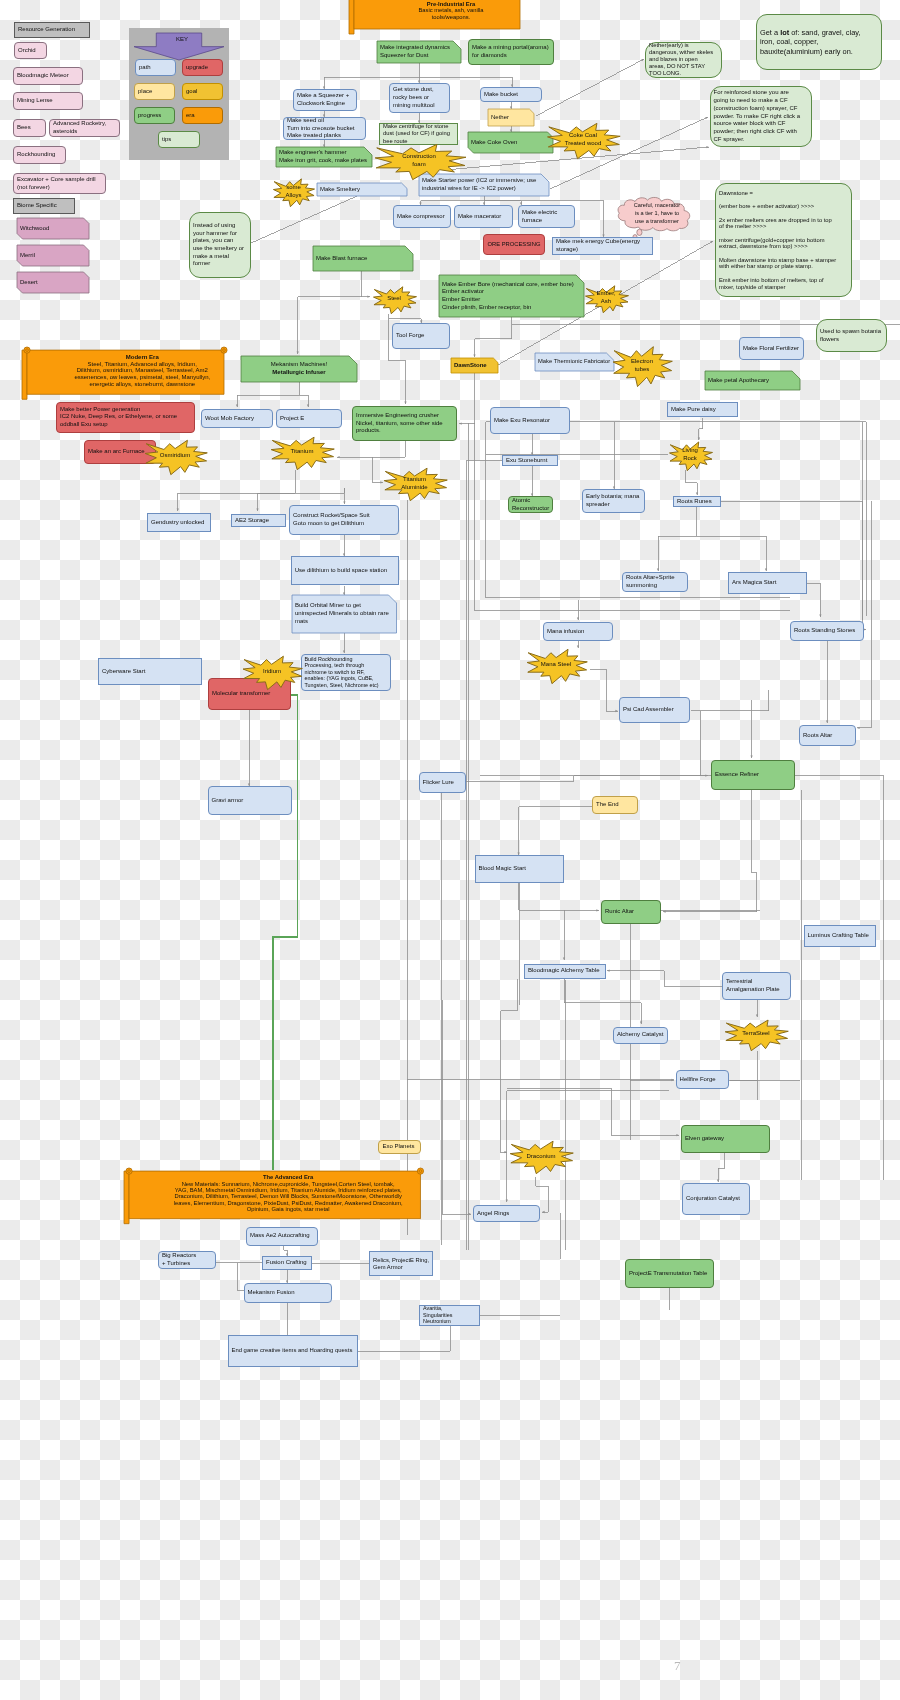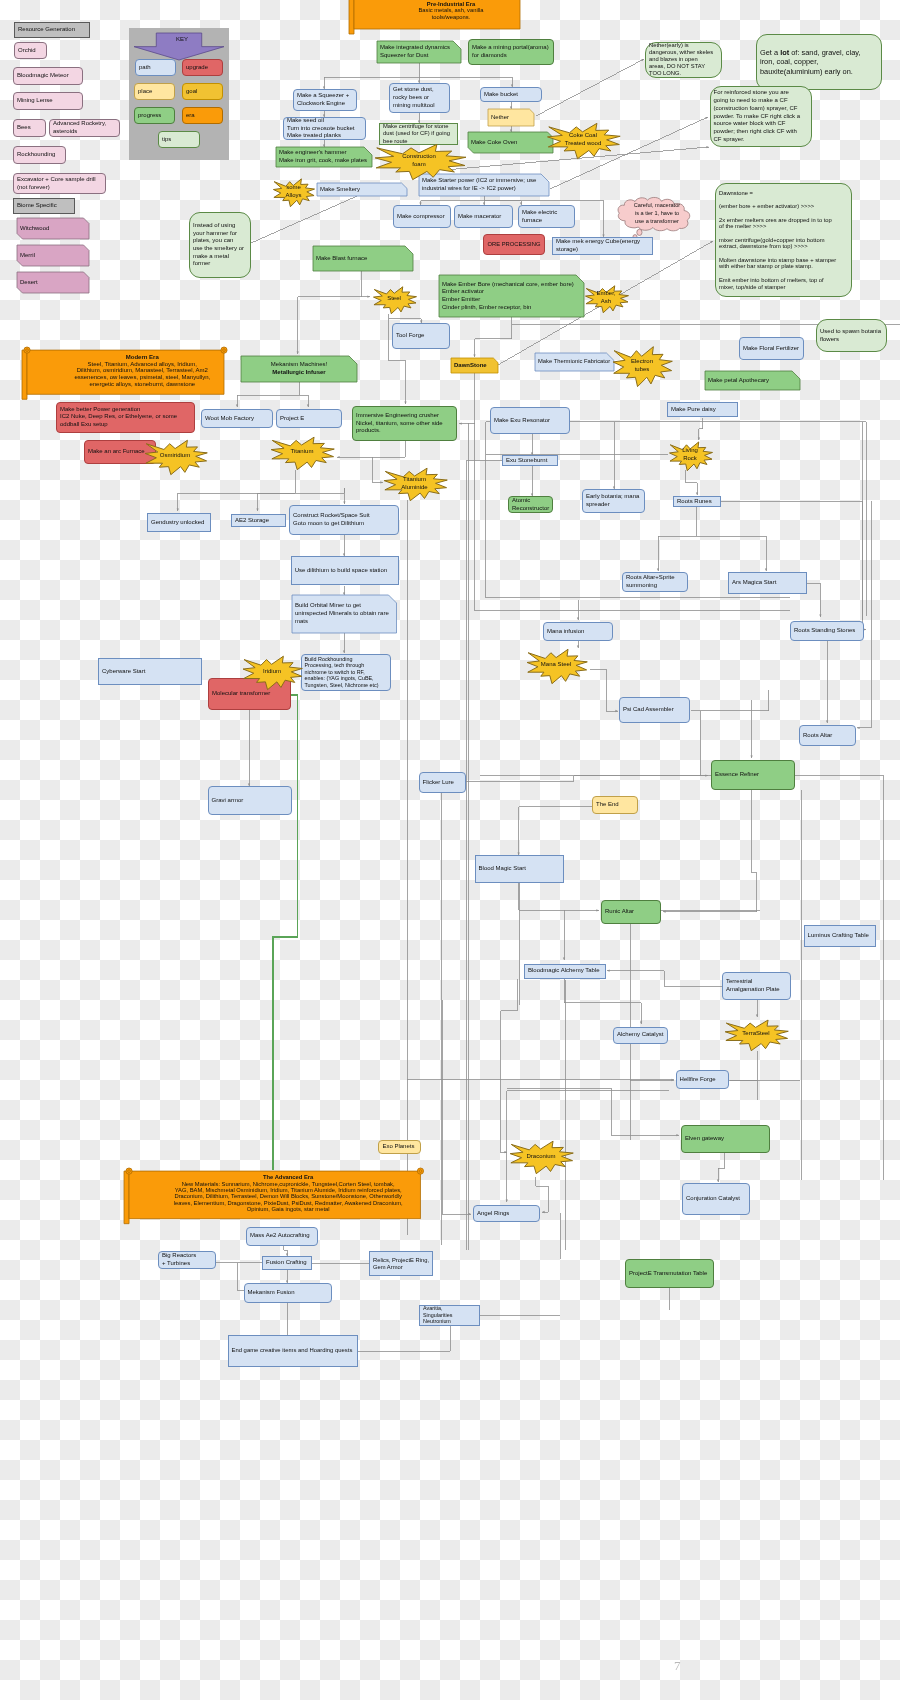--- a/index.html
+++ b/index.html
@@ -331,21 +331,21 @@
     </div>
     <div class="nd" style="left: 468px; top: 132px; width: 85px; height: 21px;">
       <svg class="shp" viewBox="0 0 85 21">
         <path d="M0 0 L79.5 0 L85 5.5 L85 21 L5.5 21 L0 15.5 Z" fill="#8fce85" stroke="#4f7f3f" stroke-width="0.8" stroke-linejoin="round"></path>
       </svg>
       <div class="tx">Make Coke Oven</div>
     </div>
     <div class="nd" style="left: 645px; top: 41.5px; width: 77px; height: 36px; background: rgb(217, 234, 211); border: 0.8px solid rgb(91, 138, 70); border-radius: 11px;">
       <div class="tx" style="font-size: 5.8px; line-height: 7.1px;">Nether(early) is<br>dangerous, wither skeles<br>and blazes in open<br>areas, DO NOT STAY<br>TOO LONG.</div>
     </div>
-    <div class="nd" style="left: 756px; top: 14px; width: 126px; height: 56px; background: rgb(217, 234, 211); border: 0.8px solid rgb(91, 138, 70); border-radius: 11px; margin-top: 20px;">
+    <div class="nd" style="left: 756px; top: 14px; width: 126px; height: 56px; background: rgb(217, 234, 211); border: 0.8px solid rgb(91, 138, 70); border-radius: 11px;">
       <div class="tx" style="font-size: 7.4px; line-height: 9.6px;">Get a <b>lot</b> of: sand, gravel, clay,<br>iron, coal, copper,<br>bauxite(aluminium) early on.</div>
     </div>
     <div class="nd" style="left: 709.5px; top: 86px; width: 102px; height: 61px; background: rgb(217, 234, 211); border: 0.8px solid rgb(91, 138, 70); border-radius: 11px;">
       <div class="tx" style="font-size: 6px; line-height: 7.9px;">For reinforced stone you are<br>going to need to make a CF<br>(construction foam) sprayer, CF<br>powder. To make CF right click a<br>source water block with CF<br>powder; then right click CF with<br>CF sprayer.</div>
     </div>
     <div class="nd" style="left: 715px; top: 183px; width: 137px; height: 114px; background: rgb(217, 234, 211); border: 0.8px solid rgb(91, 138, 70); border-radius: 11px;">
       <div class="tx" style="font-size: 5.8px; line-height: 6.7px;">Dawnstone =<br>&nbsp;<br>(ember bore + ember activator) &gt;&gt;&gt;&gt;<br>&nbsp;<br>2x ember melters ores are dropped in to top<br>of the melter &gt;&gt;&gt;&gt;<br>&nbsp;<br>mixer centrifuge(gold+copper into bottom<br>extract, dawnstone from top) &gt;&gt;&gt;&gt;<br>&nbsp;<br>Molten dawnstone into stamp base + stamper<br>with either bar stamp or plate stamp.<br>&nbsp;<br>Emit ember into bottom of melters, top of<br>mixer, top/side of stamper</div>
     </div>
     <div class="nd" style="left: 613px; top: 197px; width: 88px; height: 34px;">
       <svg class="shp" viewBox="0 0 88 34">

